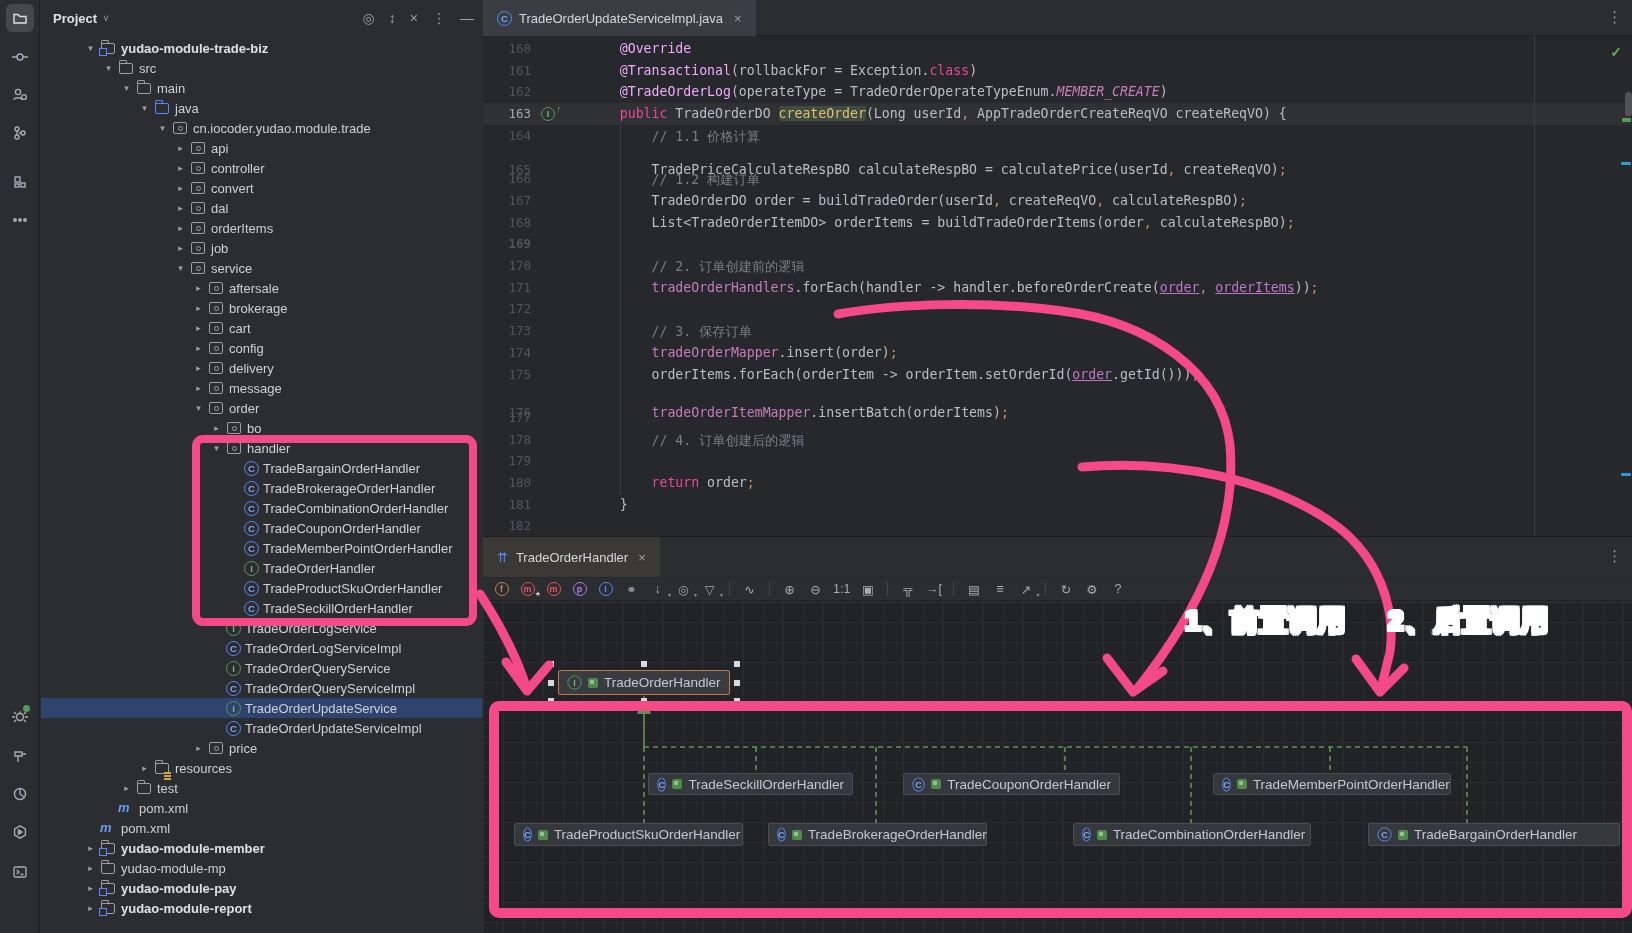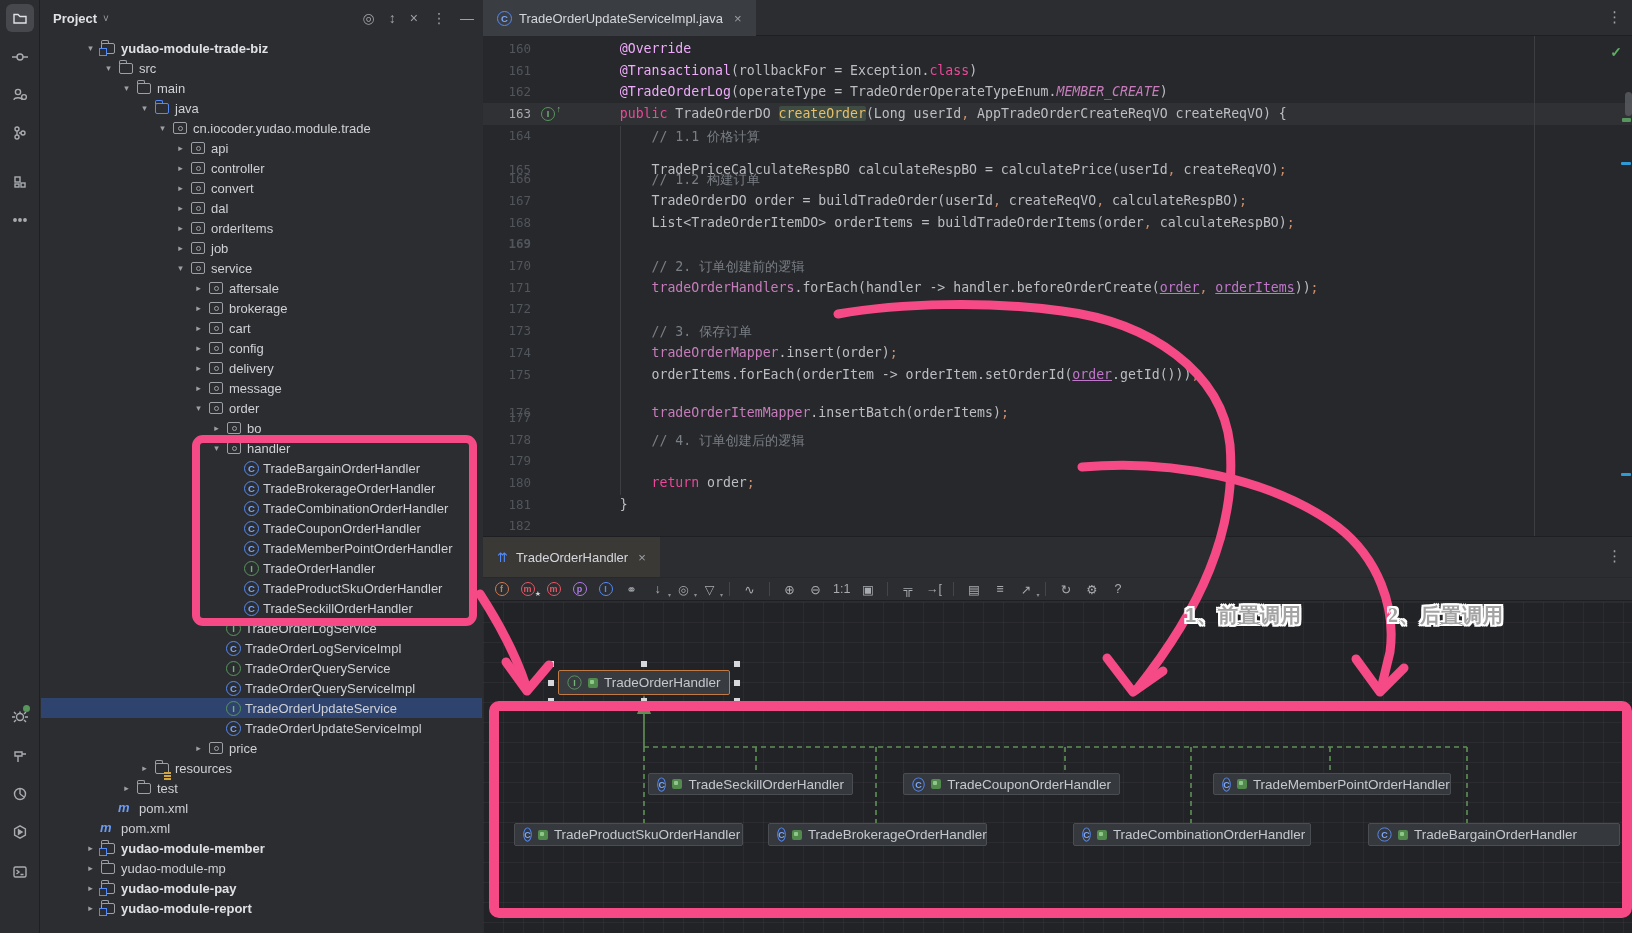--- a/index.html
+++ b/index.html
@@ -127,21 +127,21 @@
   .dnode .cic { transform:scale(0.95); }
   .bean { width:10px; height:10px; background:#518a4c; border-radius:2px; position:relative; flex:none; }
   .bean:after { content:""; position:absolute; left:2px; top:2px; width:4px; height:4px;
                 background:#8fc78a; border-radius:1px; }
   .handle { position:absolute; width:6px; height:6px; background:#d6d8db; z-index:3; }
   #edges { position:absolute; left:0; top:0; width:100%; height:100%; }
 
   
   #overlay { position:absolute; left:0; top:0; width:1632px; height:933px; z-index:60;
              pointer-events:none; }
-  .anno-text { position:absolute; font-size:20px; font-weight:bold; color:#a3a3a3;
+  .anno-text { position:absolute; font-size:28px; font-weight:bold; color:#ffffff;
                letter-spacing:1px; white-space:nowrap;
                text-shadow:-2px -2px 0 #fff, 2px -2px 0 #fff, -2px 2px 0 #fff, 2px 2px 0 #fff,
                            -2px 0 0 #fff, 2px 0 0 #fff, 0 -2px 0 #fff, 0 2px 0 #fff; }
 </style>
 </head>
 <body>
 
 <div id="stage">
 
   <div id="activitybar">
@@ -680,16 +680,16 @@
         <rect x="494" y="706" width="1133" height="207" rx="5" stroke-width="10"></rect>
         <path d="M480,594 C500,625 516,655 526,686"></path>
         <path d="M506,662 L527,691 L549,665"></path>
         <path d="M838,314 C900,303 990,301 1062,311 C1150,322 1222,372 1230,445 C1237,530 1200,610 1137,689"></path>
         <path d="M1107,658 L1133,692 L1163,671"></path>
         <path d="M1082,467 C1170,459 1272,478 1338,527 C1378,558 1396,607 1390,652 L1381,689"></path>
         <path d="M1356,659 L1380,692 L1404,668"></path>
       </g>
     </svg>
     <div class="anno-text" style="left:1185px; top:602px;">1、前置调用</div>
-    <div class="anno-text" style="left:1388px; top:602px;font-family:Liberation Serif, serif;">2、后置调用</div>
+    <div class="anno-text" style="left:1388px; top:602px;">2、后置调用</div>
   </div>
 
 </div>
 
 </body></html>

